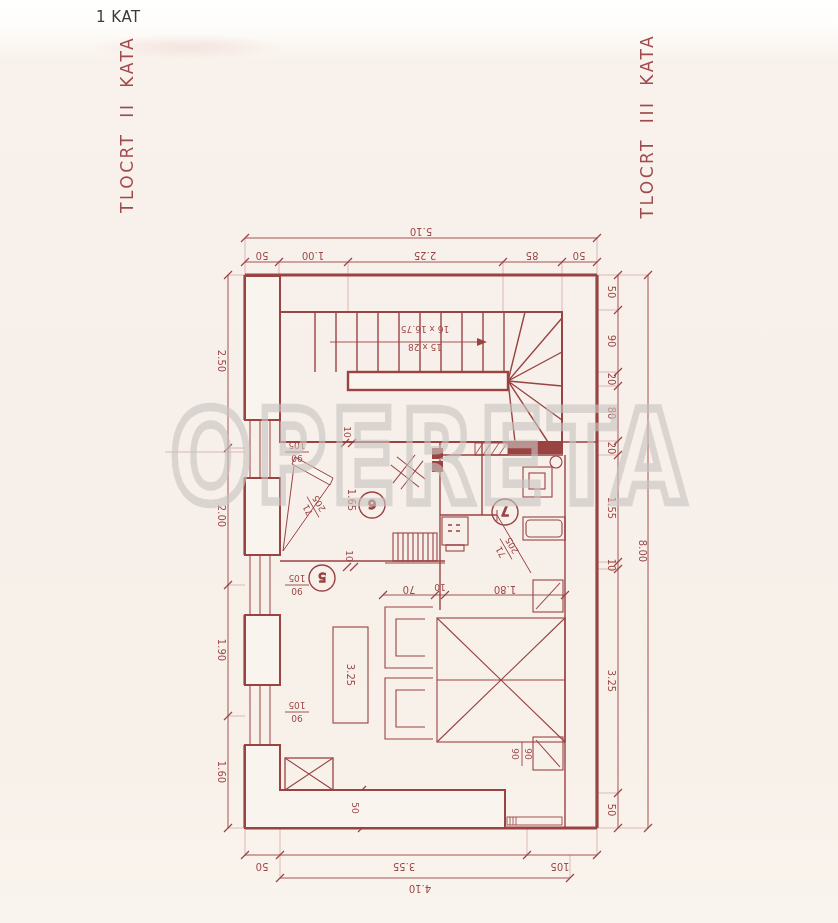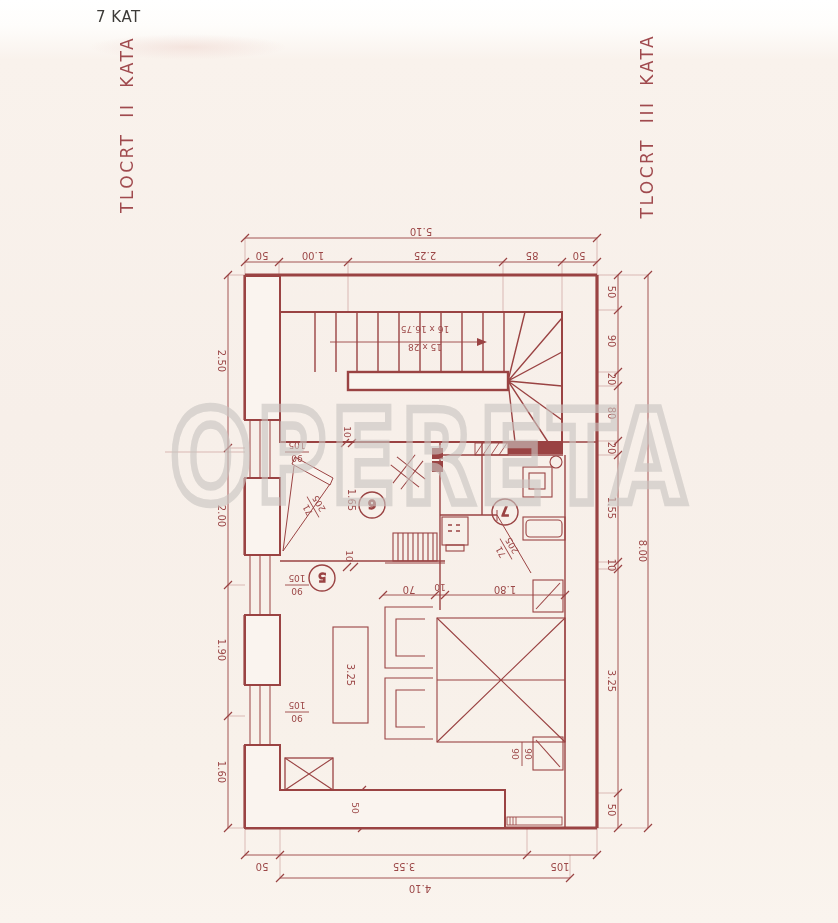--- a/index.html
+++ b/index.html
@@ -20,21 +20,21 @@
   .dimtxt{fill:#9c4848;font-size:10px;}
   .smalltxt{fill:#9c4848;font-size:9px;}
   .roomtxt{fill:#9c4848;font-size:13px;}
 </style>
 </head>
 <body>
 
 <div class="page">
   <div class="smudge"></div>
 
-  <div class="floor-label">7 KAT</div>
+  <div class="floor-label">1 KAT</div>
   <div class="side-title title-left">TLOCRT II KATA</div>
   <div class="side-title title-right">TLOCRT III KATA</div>
 
   <svg width="838" height="923" viewBox="0 0 838 923" style="position:absolute;left:0;top:0;">
 
     <g class="ink" stroke-width="0.7" opacity="0.45">
       <path d="M245,238 V275 M597,238 V275 M279,262 V312 M348,262 V312 M503,262 V312 M562,262 V312
                M245,828 V855 M280,828 V878 M527,828 V855 M570,855 V878 M597,828 V855
                M228,275 H245 M228,448 H245 M228,585 H245 M228,716 H245 M228,828 H245
                M597,275 H648 M597,828 H648 M597,310 H618 M597,372 H618 M597,386 H618 M597,441 H618

